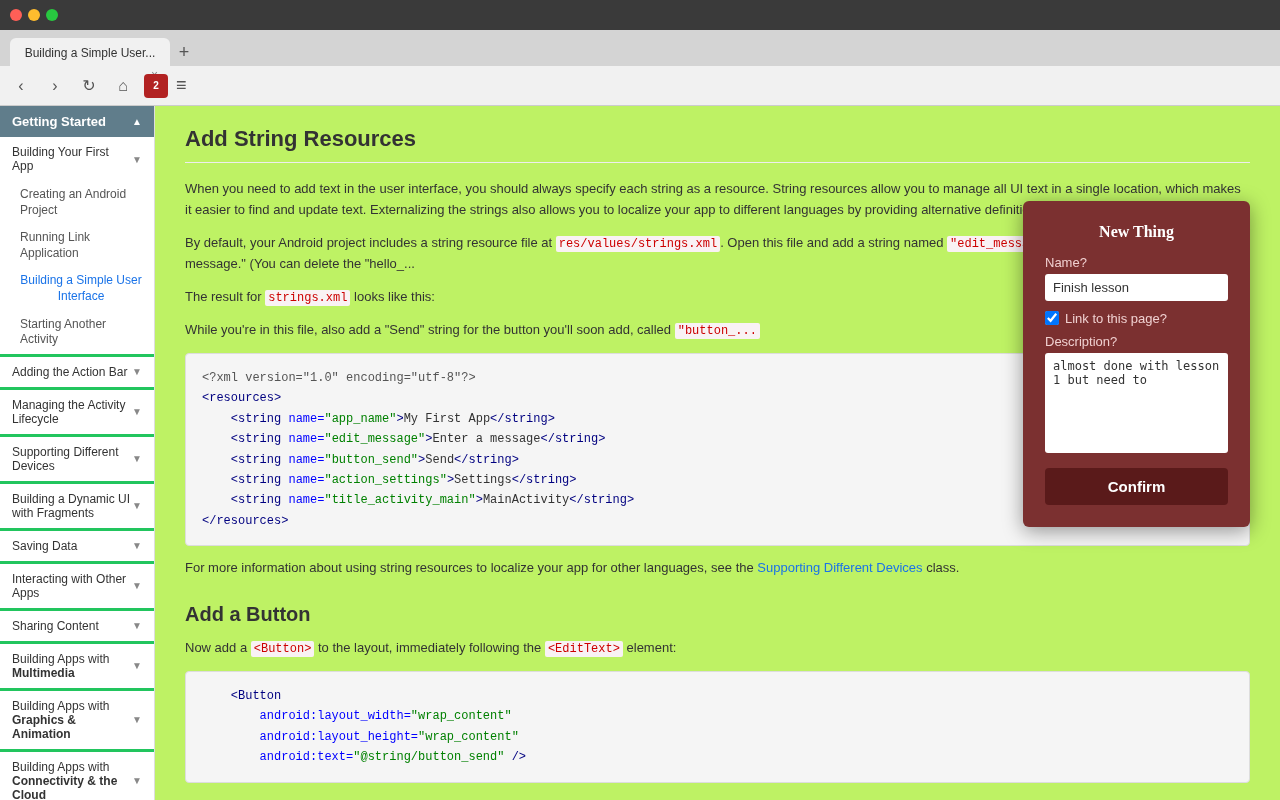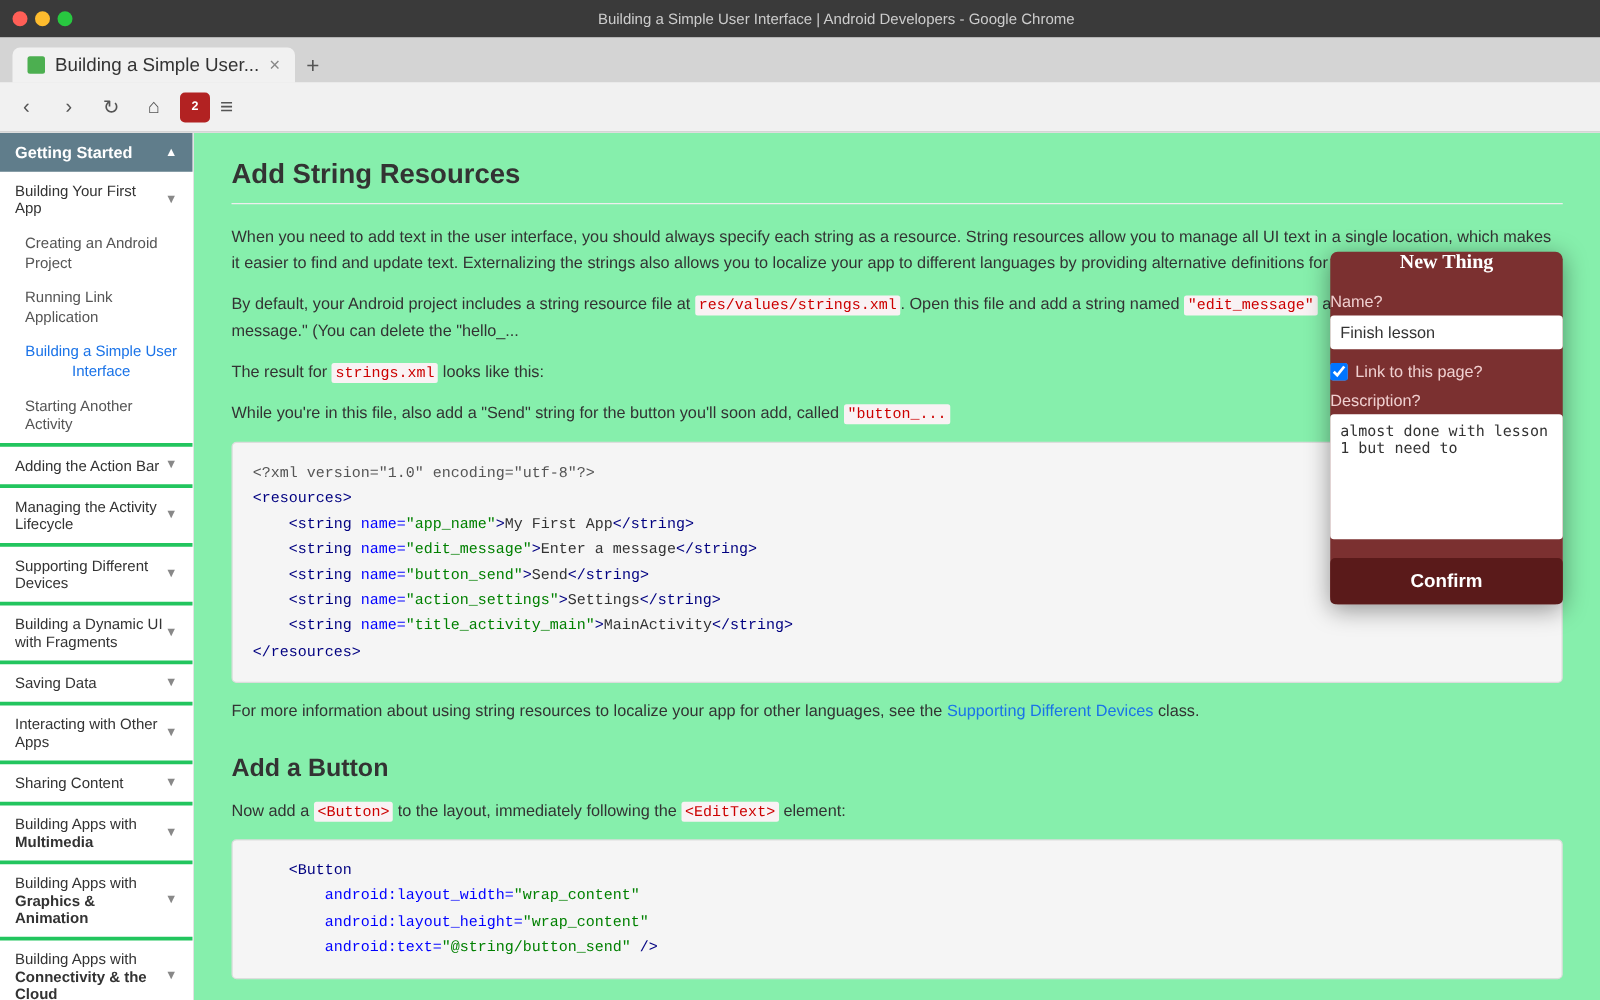--- a/index.html
+++ b/index.html
@@ -31,23 +31,24 @@
       padding: 0 10px;
     }
     .tab {
       background: #f1f1f1;
       border-radius: 6px 6px 0 0;
       padding: 0 12px;
       height: 28px;
       display: flex;
       align-items: center;
       gap: 8px;
-      font-size: 15px;
+      font-size: 12px;
       color: #333;
       min-width: 160px;
+      flex-direction: column;
     }
     .tab-icon { width: 14px; height: 14px; background: #4CAF50; border-radius: 2px; display: inline-block; }
     .tab-close { color: #888; cursor: pointer; margin-left: auto; }
     .tab-new { width: 28px; height: 28px; display: flex; align-items: center; justify-content: center; color: #555; font-size: 18px; cursor: pointer; }
 
     
     .address-bar {
       background: #f1f1f1;
       height: 40px;
       display: flex;
@@ -121,21 +122,21 @@
       color: #555;
       cursor: pointer;
       line-height: 1.3;
     }
     .sidebar-item.active { color: #1a73e8; font-weight: normal; text-align: center; }
     .sidebar-section-title strong { font-weight: bold; }
 
     
     .content-area {
       flex: 1;
-      background: #86efac;
+      background: #bef264;
       overflow-y: auto;
       padding: 20px 30px;
       position: relative;
     }
 
     h2.page-title {
       font-size: 22px;
       font-weight: bold;
       color: #333;
       margin-bottom: 16px;
@@ -185,24 +186,24 @@
       top: 0;
       right: 0;
       bottom: 0;
       left: 0;
       pointer-events: none;
     }
     .popup {
       position: absolute;
       top: 95px;
       right: 30px;
-      width: 186px;
+      width: 227px;
       background: #7b3030;
       border-radius: 6px;
-      padding: 0;
+      padding: 22px;
       pointer-events: all;
       box-shadow: 0 4px 20px rgba(0,0,0,0.4);
     }
     .popup-title {
       font-size: 16px;
       font-weight: bold;
       color: white;
       text-align: center;
       margin-bottom: 14px;
       font-family: Georgia, serif;
@@ -217,21 +218,21 @@
       padding: 6px 8px;
       font-size: 13px;
       border: none;
       border-radius: 3px;
       background: white;
       margin-bottom: 10px;
       color: #333;
     }
     .popup-checkbox-row {
       display: flex;
-      align-items: center;
+      align-items: flex-start;
       gap: 6px;
       margin-bottom: 8px;
     }
     .popup-checkbox-row input[type=checkbox] { width: 14px; height: 14px; }
     .popup-checkbox-row label { color: #f0d0d0; font-size: 13px; }
     .popup-textarea {
       width: 100%;
       height: 100px;
       padding: 6px 8px;
       font-size: 12px;
@@ -262,21 +263,20 @@
   </style>
 </head>
 <body>
 
 <div class="browser-titlebar">
   <div class="traffic-lights">
     <div class="traffic-light tl-red"></div>
     <div class="traffic-light tl-yellow"></div>
     <div class="traffic-light tl-green"></div>
   </div>
-  <div class="title">Building a Simple User Interface | Android Developers - Google Chrome</div>
 </div>
 
 <div class="tab-bar">
   <div class="tab">
     <span class="tab-icon"></span>
     <span>Building a Simple User...</span>
     <span class="tab-close">×</span>
   </div>
   <div class="tab-new">+</div>
 </div>

